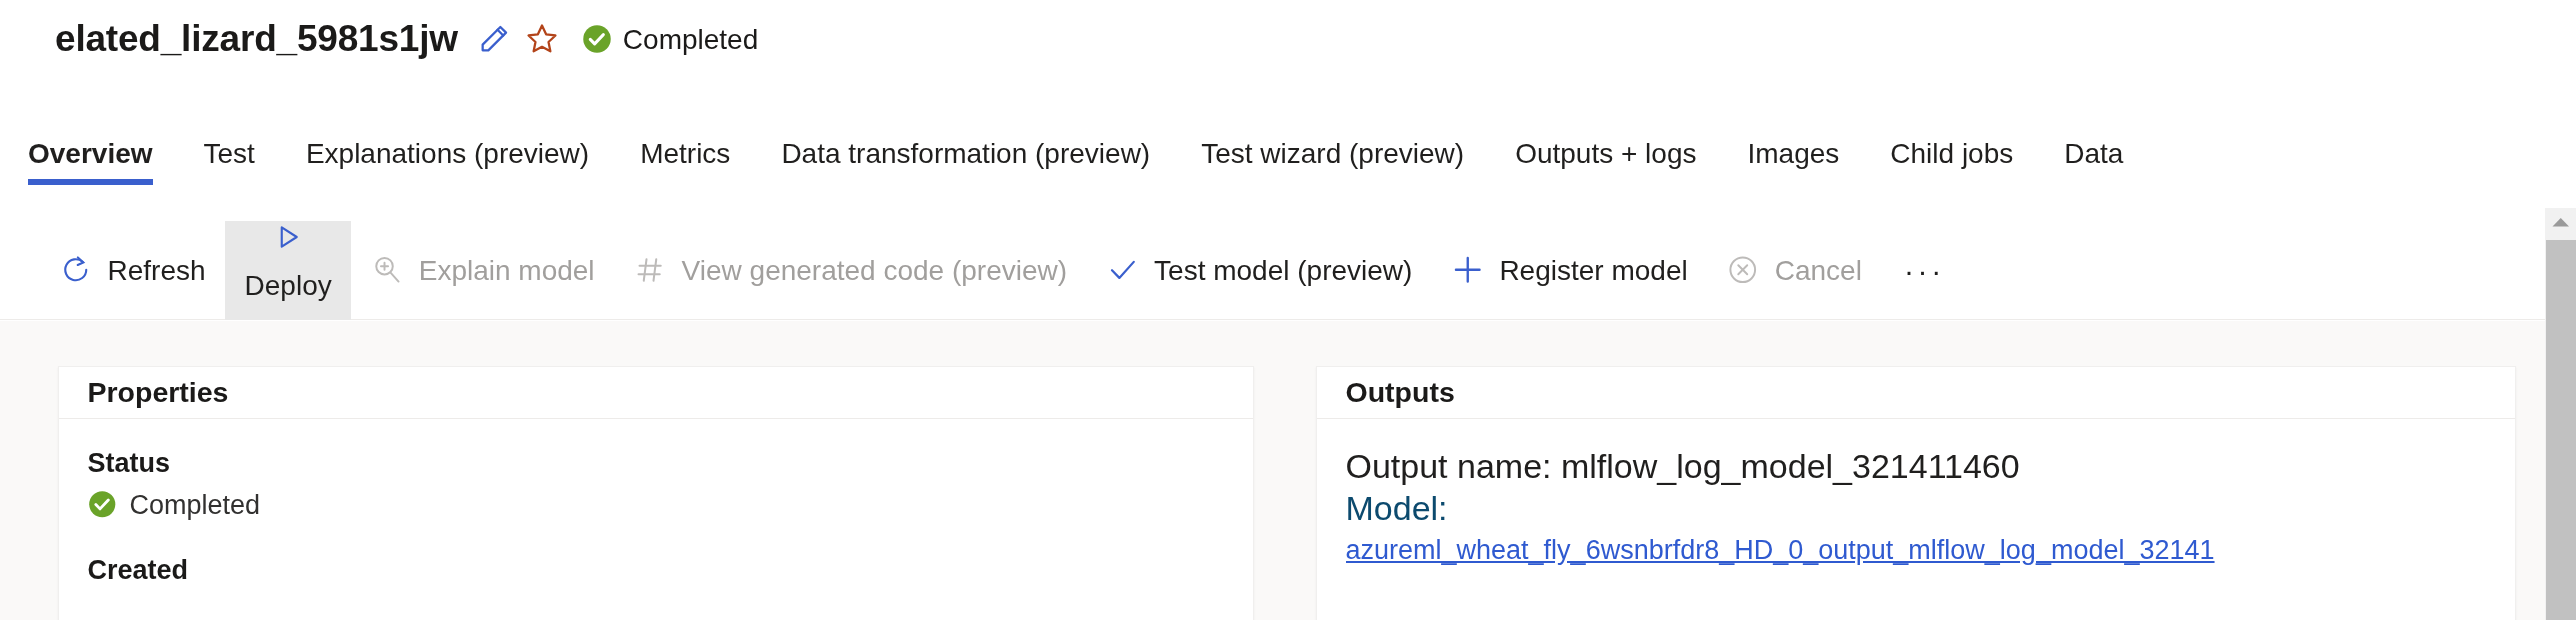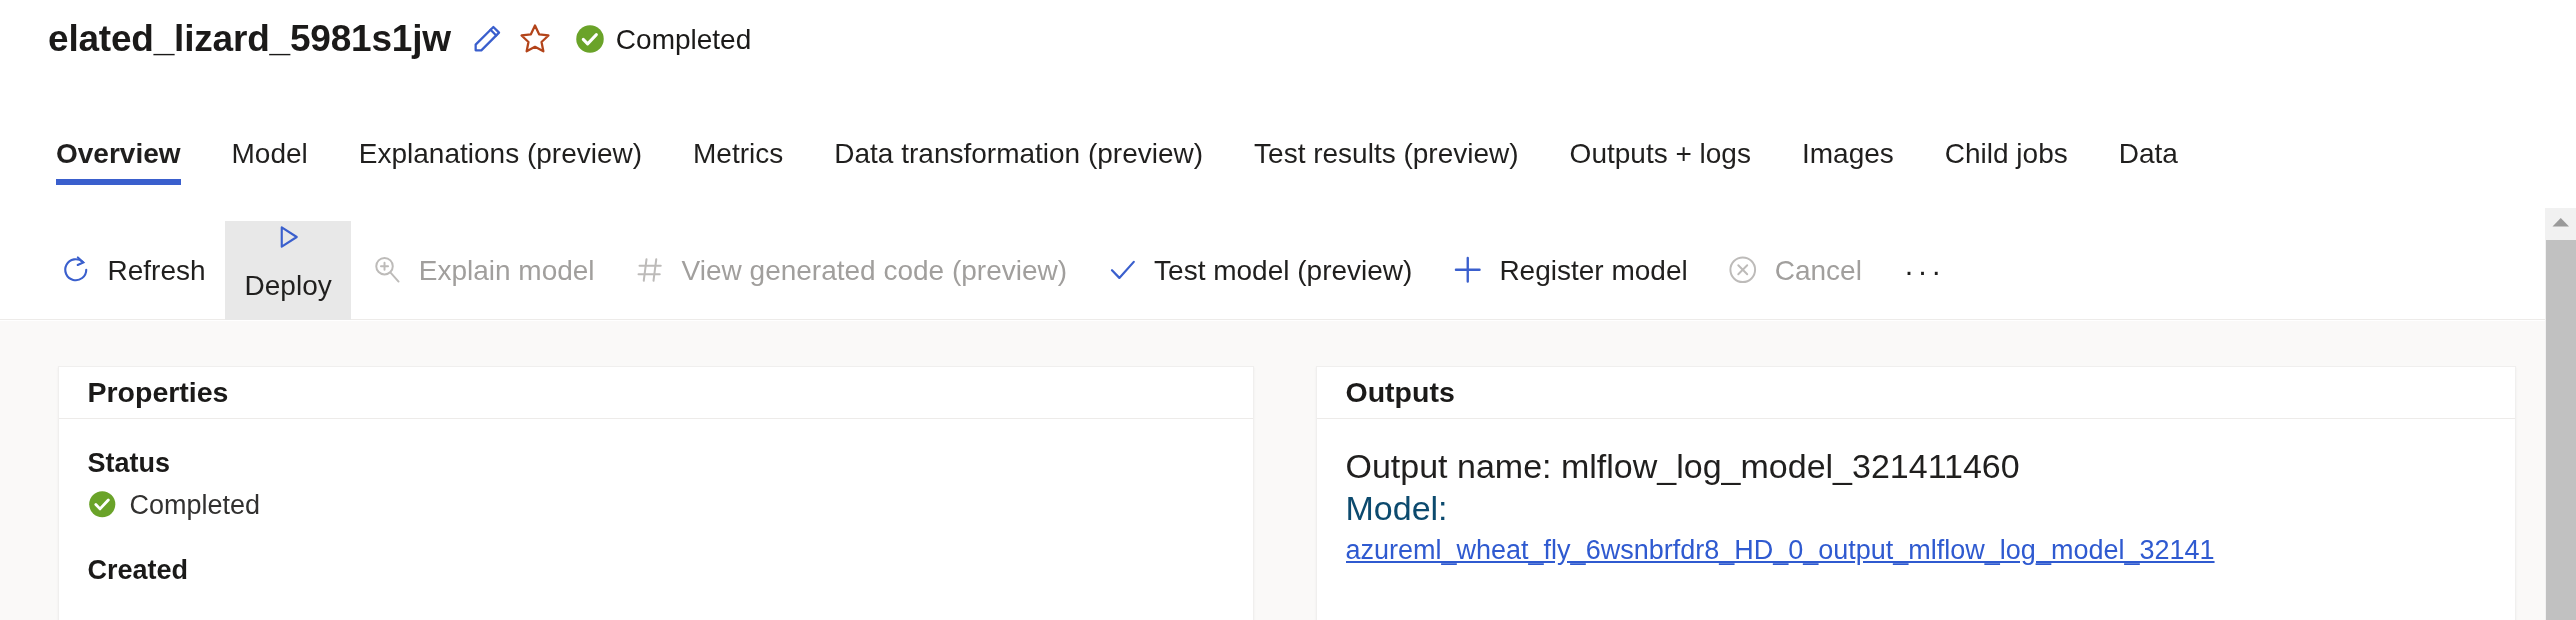--- a/index.html
+++ b/index.html
@@ -17,21 +17,21 @@
   #root {
     position: relative;
     width: 2576px;
     height: 621px;
     background: #ffffff;
   }
 
   
   .title-row {
     position: absolute;
-    left: 48px;
+    left: 55px;
     top: 16.5px;
     display: flex;
     align-items: center;
     gap: 0;
     height: 45px;
   }
   .job-title {
     font-size: 37px;
     font-weight: 600;
     letter-spacing: -0.2px;
@@ -71,21 +71,21 @@
 
   
   .tabbar {
     position: absolute;
     left: 0;
     top: 120px;
     width: 2368px;
     height: 84px;
     display: flex;
     align-items: flex-start;
-    padding-left: 56px;
+    padding-left: 28px;
   }
   .tab {
     position: relative;
     height: 84px;
     display: flex;
     align-items: flex-start;
     padding: 16.5px 25.5px 0 25.5px;
     font-size: 28px;
     line-height: 34px;
     color: #201f1e;
@@ -305,33 +305,33 @@
       </span>
       <span class="label">Completed</span>
     </div>
   </div>
 
   <div class="tabbar">
     <div class="tab active">
       <span>Overview</span>
     </div>
     <div class="tab">
-      <span>Model</span>
+      <span>Test</span>
     </div>
     <div class="tab">
       <span>Explanations (preview)</span>
     </div>
     <div class="tab">
       <span>Metrics</span>
     </div>
     <div class="tab">
       <span>Data transformation (preview)</span>
     </div>
     <div class="tab">
-      <span>Test results (preview)</span>
+      <span>Test wizard (preview)</span>
     </div>
     <div class="tab">
       <span>Outputs + logs</span>
     </div>
     <div class="tab">
       <span>Images</span>
     </div>
     <div class="tab">
       <span>Child jobs</span>
     </div>

